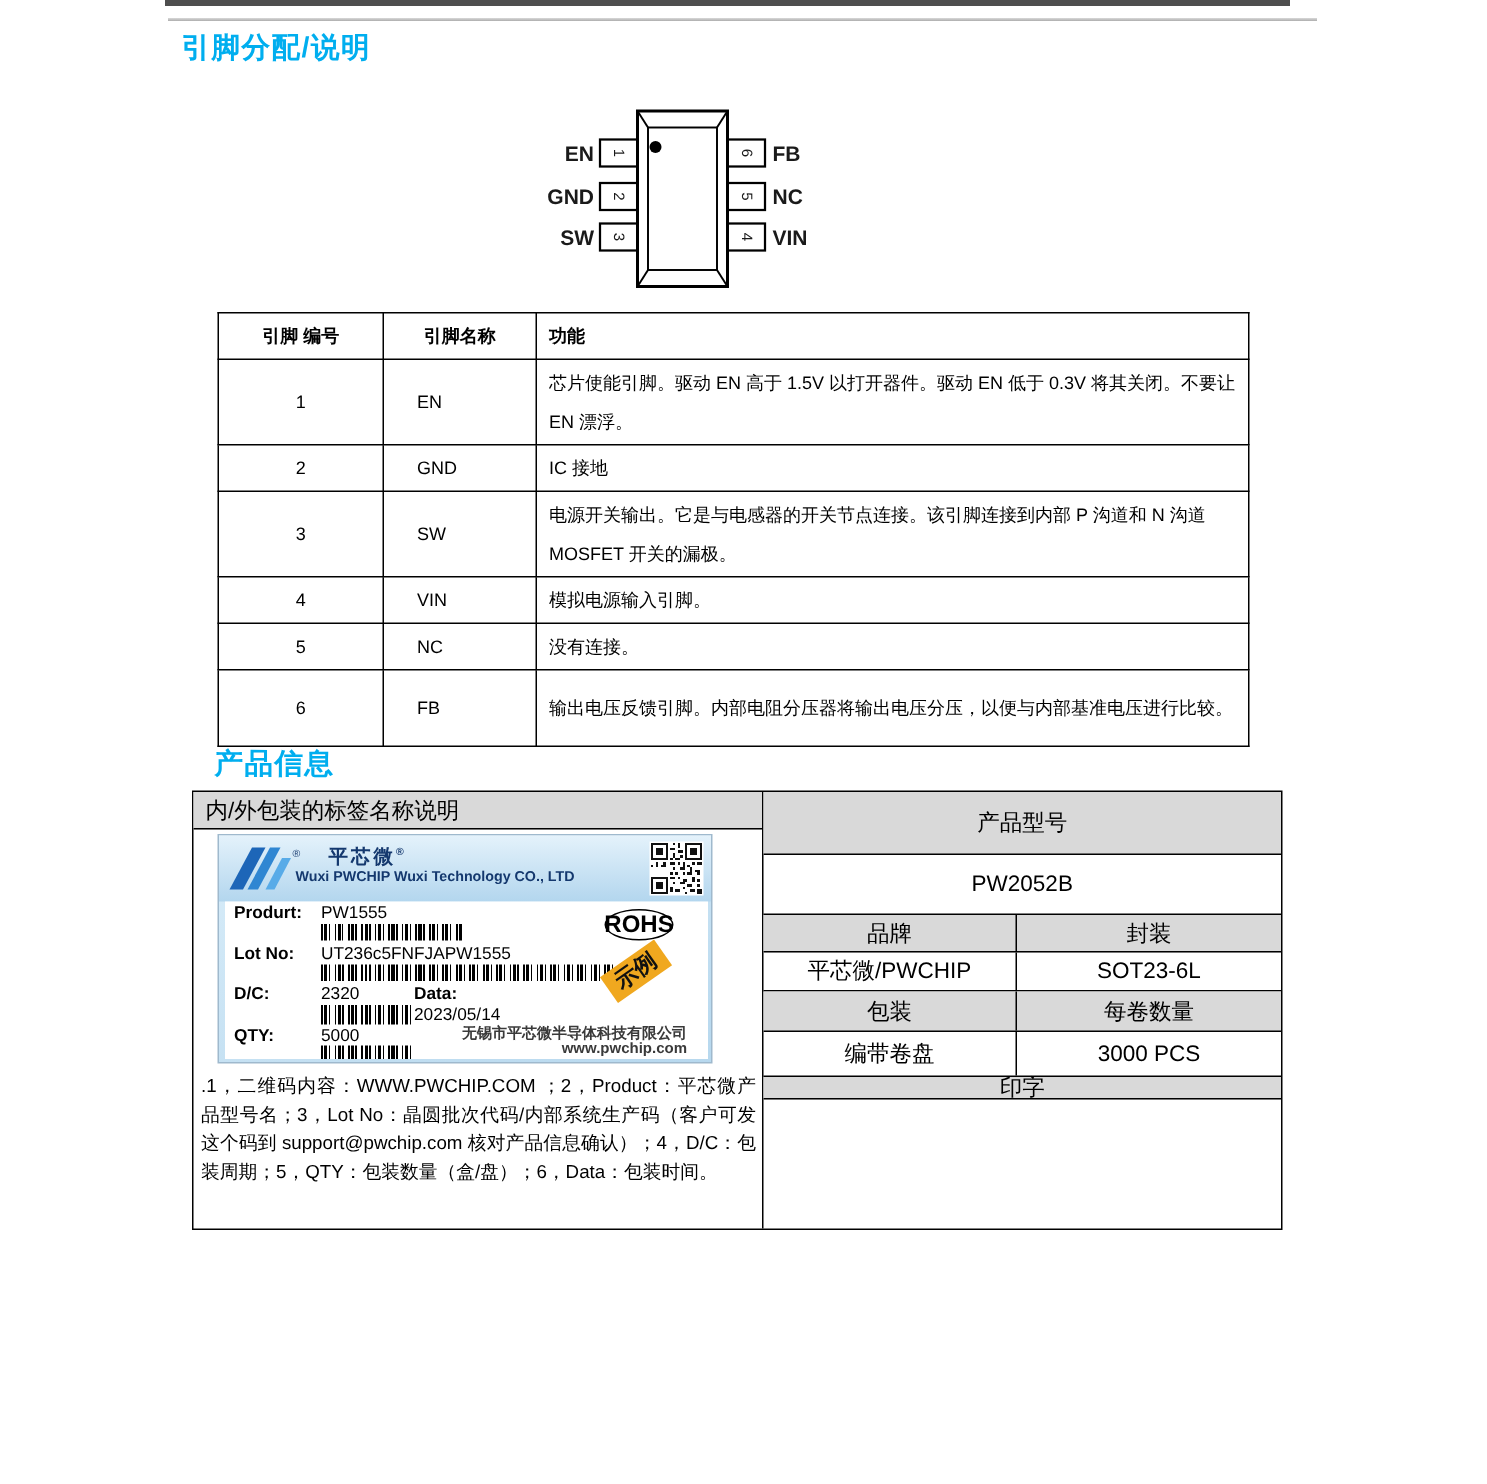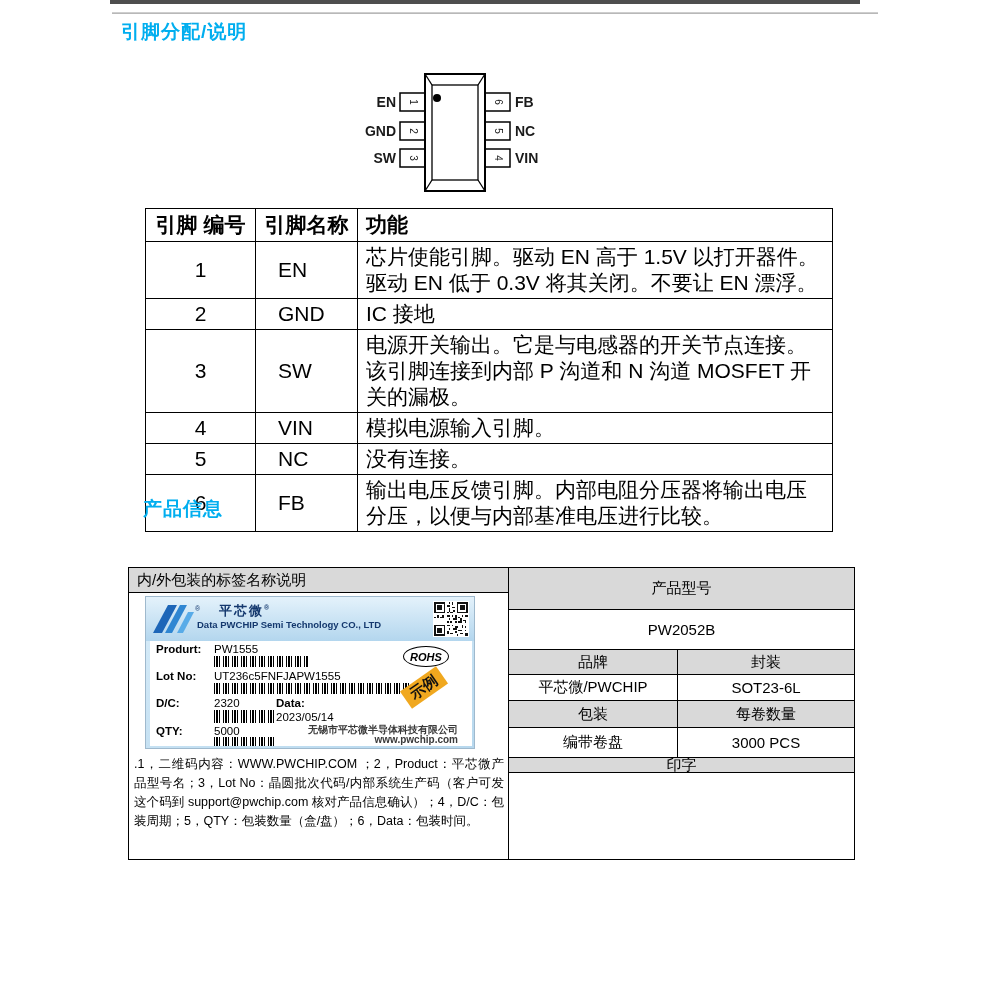--- a/index.html
+++ b/index.html
@@ -16,31 +16,31 @@
   #pin-title  { left: 121px; top: 19px; }
   #prod-title { left: 143px; top: 484px; margin-top: 12px; }
 
   
   .chip-svg { position: absolute; left: 360px; top: 62px; }
   .chip-svg .pin-label { font-size: 14px; font-weight: 600; fill: #1a1a1a; }
   .chip-svg .pin-num   { font-size: 10px; fill: #1a1a1a; }
 
   
   #pin-table { position: absolute; left: 145px; top: 208px; width: 687px;
-               border-collapse: collapse; table-layout: fixed; font-size: 21px; }
+               border-collapse: collapse; table-layout: fixed; font-size: 12px; }
   #pin-table th, #pin-table td { border: 1.5px solid #000; vertical-align: middle; padding: 2px 0; }
   #pin-table th { font-weight: bold; }
   .col-num  { width: 110px; text-align: center; }
   .col-name { width: 102px; text-align: left; padding-left: 22px !important; }
   th.col-name { text-align: center; padding-left: 0 !important; }
   .col-fn   { width: 475px; text-align: left; padding-left: 8px !important; padding-right: 6px !important; line-height: 26px; }
 
   
   #prod-table { position: absolute; left: 128px; top: 527px; width: 727px; height: 293px;
-                border: 1.5px solid #000; font-size: 15px; margin-top: 40px; }
+                border: 1.5px solid #000; font-size: 15px; }
   .pt-left  { position: absolute; left: 0; top: 0; width: 380px; height: 100%; border-right: 1.5px solid #000; }
   .pt-left-head { height: 25px; background: #d9d9d9; border-bottom: 1.5px solid #000;
                   display: flex; align-items: center; padding-left: 8px; }
   .pt-left-body { position: relative; height: calc(100% - 25px); }
   .pt-right { position: absolute; left: 380px; top: 0; right: 0; height: 100%; }
   .pr { display: flex; align-items: center; justify-content: center; text-align: center;
         border-bottom: 1.5px solid #000; }
   .pr.gray { background: #d9d9d9; }
   .pr .sub { flex: 0 0 169px; width: 169px; height: 100%; display: flex; align-items: center;
              justify-content: center; border-right: 1.5px solid #000; }
@@ -59,21 +59,21 @@
   .brand-en { position: absolute; left: 51px; top: 22px; font-size: 9.5px; font-weight: bold; color: #14386e; }
   .qr { position: absolute; right: 5px; top: 4px; width: 36px; height: 36px; background: #fff; padding: 1px; }
   .label-body { position: absolute; left: 4px; top: 44px; width: 322px; height: 105px; background: #fff; }
   .fld-label { position: absolute; left: 6px; width: 55px; text-align: left;
                font-weight: bold; font-size: 11.5px; }
   .fld-val   { position: absolute; left: 64px; font-size: 11.5px; }
   .bc { position: absolute; height: 11px;
         background: repeating-linear-gradient(90deg,#000 0 1px,#fff 1px 2px,#000 2px 4px,#fff 4px 5px,#000 5px 6px,#fff 6px 9px); }
   .rohs { position: absolute; left: 253px; top: 5px; width: 46px; height: 21px; border: 1.5px solid #000;
           border-radius: 50%; display: flex; align-items: center; justify-content: center;
-          font-size: 11px; font-weight: bold; font-style: italic; }
+          font-size: 16px; font-weight: bold; }
   .stamp { position: absolute; left: 252px; top: 36px; background: #f0a81f; color: #111;
            font-size: 15px; font-weight: bold; padding: 1px 7px; transform: rotate(-35deg); }
   .label-footer { position: absolute; right: 14px; bottom: 1px; text-align: right;
                   font-size: 10px; font-weight: bold; color: #3a3a3a; line-height: 10px; }
   .note { position: absolute; left: 5px; top: 162px; width: 370px; font-size: 12.5px;
           line-height: 19px; text-align: justify; }
 </style>
 </head>
 <body>
 
@@ -167,21 +167,21 @@
 
         <div class="label">
           <div class="label-head">
             <svg width="64" height="34" viewBox="0 0 64 34" style="position:absolute;left:5px;top:5px;">
               <polygon points="2,31 17,3 26,3 11,31" fill="#1d66b8"></polygon>
               <polygon points="14,31 29,3 36,3 21,31" fill="#2f86d2"></polygon>
               <polygon points="26,31 37,10 43,10 32,31" fill="#58abe8"></polygon>
               <text x="44" y="9" font-size="7" fill="#14386e">®</text>
             </svg>
             <div class="brand-cn"><span>平芯微</span><sup style="font-size:7px;">®</sup></div>
-            <div class="brand-en">Data PWCHIP Semi Technology CO., LTD</div>
+            <div class="brand-en">Wuxi PWCHIP Wuxi Technology CO., LTD</div>
             <svg class="qr" viewBox="0 0 21 21" shape-rendering="crispEdges">
               <path fill="#111" fill-rule="evenodd" d="M0 0h7v7H0zM1 1h5v5H1zM14 0h7v7h-7zM15 1h5v5h-5zM0 14h7v7H0zM1 15h5v5H1z"></path>
               <path fill="#111" d="M2 2h3v3H2zM16 2h3v3h-3zM2 16h3v3H2zM9 0h1v1H9zM11 0h1v2h-1zM8 2h2v1H8zM11 3h2v1h-2zM9 4h1v2H9zM12 5h1v1h-1zM8 6h1v1H8zM10 6h2v1h-2zM0 9h1v1H0zM2 8h1v2H2zM4 9h2v1H4zM5 8h1v1H5zM8 8h2v1H8zM11 8h1v1h-1zM13 8h1v2h-1zM15 9h1v1h-1zM17 8h1v1h-1zM19 8h2v1h-2zM9 10h1v1H9zM12 10h2v1h-2zM16 10h1v2h-1zM18 11h2v1h-2zM8 12h1v1H8zM10 12h1v1h-1zM13 12h1v1h-1zM15 12h2v1h-2zM19 12h1v1h-1zM8 14h2v1H8zM11 14h1v1h-1zM13 15h2v1h-2zM17 14h1v2h-1zM19 15h1v1h-1zM9 16h1v1H9zM12 16h2v1h-2zM15 17h2v1h-2zM19 17h1v1h-1zM8 18h1v2H8zM10 19h2v1h-2zM13 18h1v1h-1zM16 19h2v1h-2zM19 19h2v2h-2zM14 20h1v1h-1z"></path>
             </svg>
           </div>
 
           <div class="label-body">
             <div class="fld-label" style="top:2px">Produrt:</div>
             <div class="fld-val" style="top:2px">PW1555</div>
             <div class="bc" style="left:64px;top:15px;width:95px;"></div>

